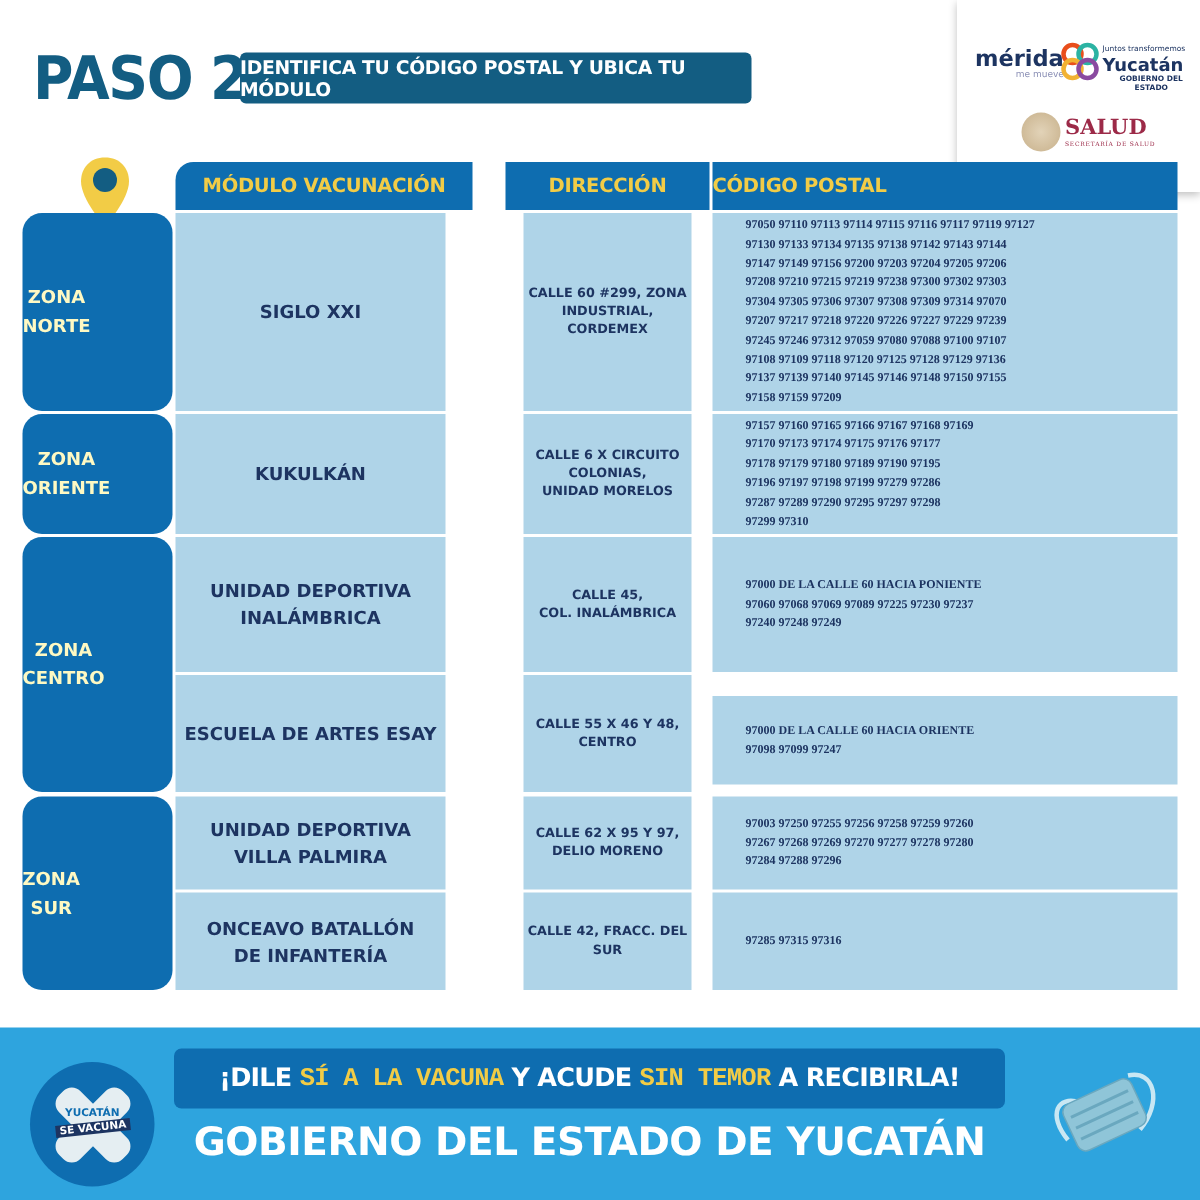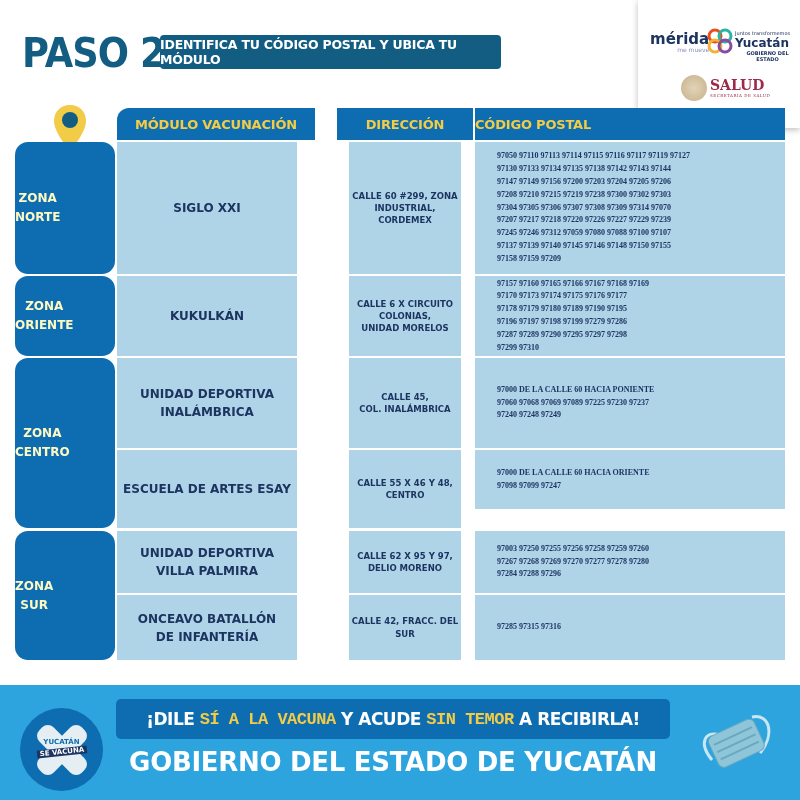--- a/index.html
+++ b/index.html
@@ -133,20 +133,21 @@
   </div>
   <div class="cell c-cp" style="top:34px;height:132px">
     <div>
       <span>97050 97110 97113 97114 97115 97116 97117 97119 97127</span>
       <span>97130 97133 97134 97135 97138 97142 97143 97144</span>
       <span>97147 97149 97156 97200 97203 97204 97205 97206</span>
       <span>97208 97210 97215 97219 97238 97300 97302 97303</span>
       <span>97304 97305 97306 97307 97308 97309 97314 97070</span>
       <span>97207 97217 97218 97220 97226 97227 97229 97239</span>
       <span>97245 97246 97312 97059 97080 97088 97100 97107</span>
+      <span>97108 97109 97118 97120 97125 97128 97129 97136</span>
       <span>97137 97139 97140 97145 97146 97148 97150 97155</span>
       <span>97158 97159 97209</span>
     </div>
   </div>
 
   <div class="zone" style="top:168px;height:80px">
     <div>
         <div>ZONA</div>
         <div>ORIENTE</div>
       </div>
@@ -198,21 +199,21 @@
   </div>
   <div class="cell c-mod" style="top:342px;height:78px">
     <div>ESCUELA DE ARTES ESAY</div>
   </div>
   <div class="cell c-dir" style="top:342px;height:78px">
     <div>
         <div>CALLE 55 X 46 Y 48,</div>
         <div>CENTRO</div>
       </div>
   </div>
-  <div class="cell c-cp" style="top:342px;height:59px">
+  <div class="cell c-cp" style="top:356px;height:59px">
     <div>
       <span>97000 DE LA CALLE 60 HACIA ORIENTE</span>
       <span>97098 97099 97247</span>
     </div>
   </div>
 
   <div class="zone" style="top:423px;height:129px">
     <div>
         <div>ZONA</div>
         <div>SUR</div>

